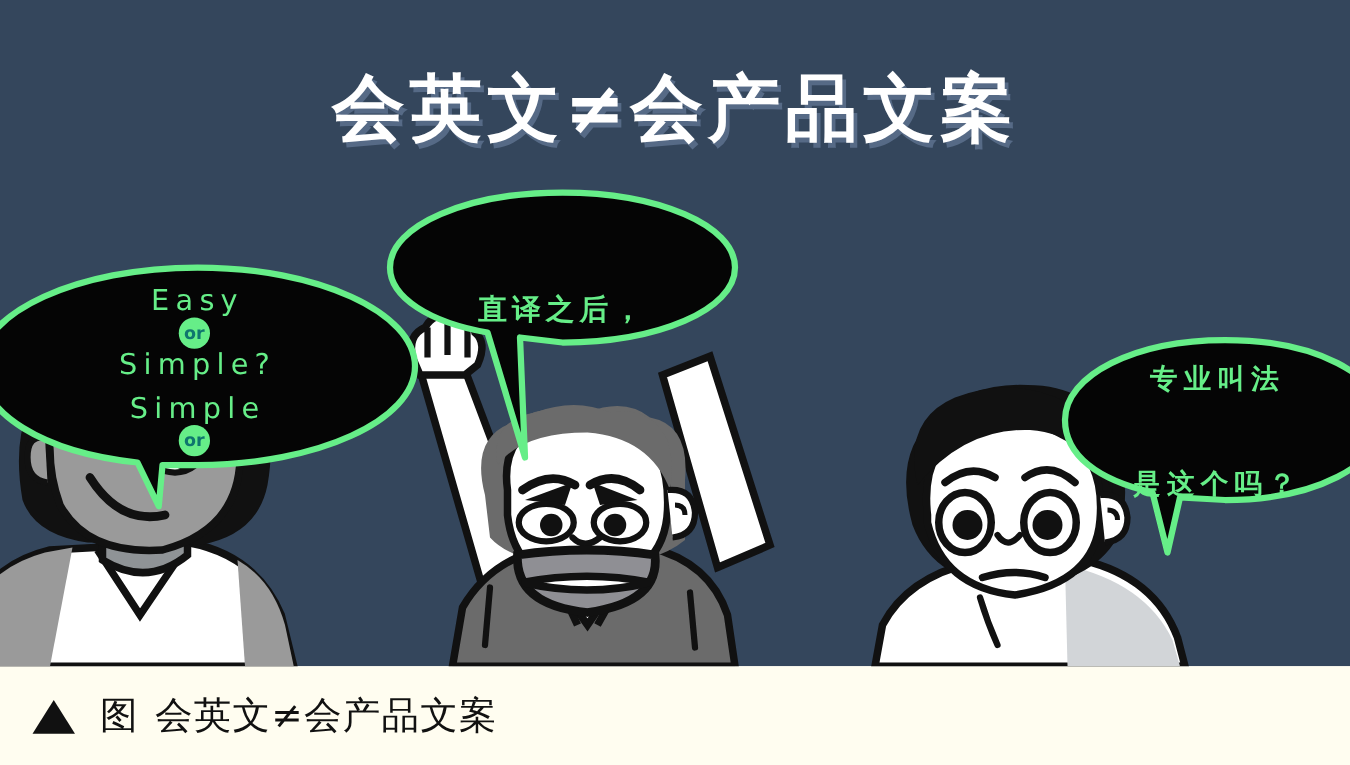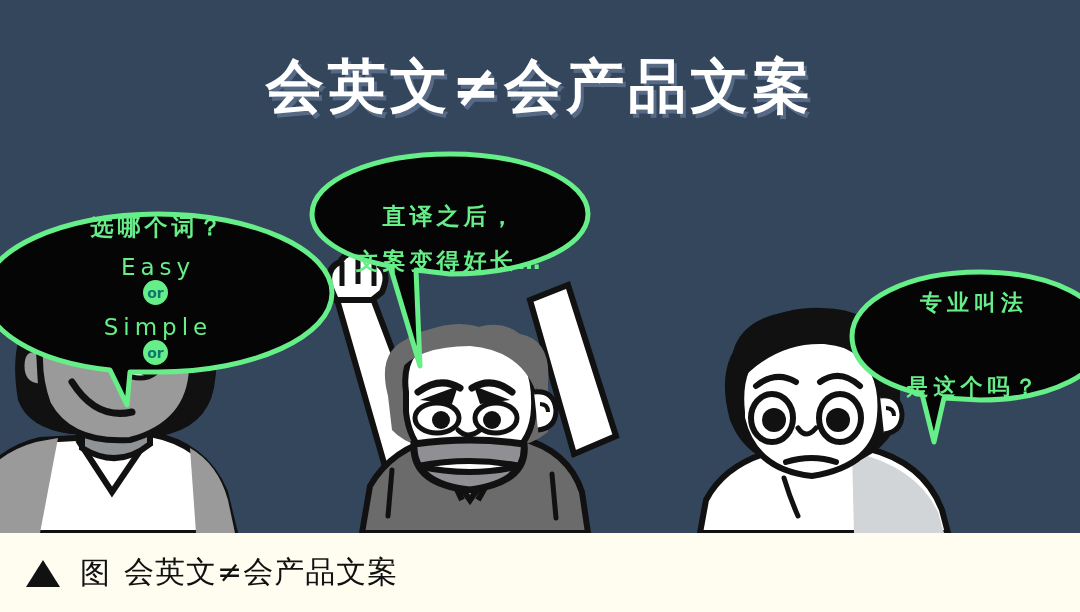--- a/index.html
+++ b/index.html
@@ -289,41 +289,40 @@
       </g>
     </svg>
 
     <div class="bubble" id="bubble-1">
       <svg width="352" height="200" viewBox="0 0 352 200">
         <path d="M 176 2 C 272 2 350 38 350 81 C 350 124 272 160 176 160
                  L 148 160 L 145 193 L 128 158
                  C 52 150 2 118 2 81 C 2 38 80 2 176 2 Z" fill="#050505" stroke="#66ee88" stroke-width="5" stroke-linejoin="round"></path>
       </svg>
       <div class="bubble-text">
-        <div class="line l1">选哪个词？</div>
         <div class="line l2">
           <span>Easy</span>
           <span class="or-badge">or</span>
+          <span>Simple?</span>
         </div>
         <div class="line l3">
           <span>Simple</span>
           <span class="or-badge">or</span>
         </div>
       </div>
     </div>
 
     <div class="bubble" id="bubble-2">
       <svg width="280" height="220" viewBox="0 0 280 220">
         <path d="M 140 2 C 216 2 278 28 278 62 C 278 96 216 122 140 122
                  L 106 118 L 110 214 L 80 114
                  C 34 106 2 86 2 62 C 2 28 64 2 140 2 Z" fill="#050505" stroke="#66ee88" stroke-width="5" stroke-linejoin="round"></path>
       </svg>
       <div class="bubble-text">
         <div class="line l1">直译之后，</div>
-        <div class="line l2">文案变得好长…</div>
       </div>
     </div>
 
 
     <div class="bubble" id="bubble-4">
       <svg width="260" height="180" viewBox="0 0 260 180">
         <path d="M 132 2 C 204 2 258 30 258 66 C 258 102 204 130 132 130
                  L 96 128 L 86 172 L 74 124
                  C 30 114 4 94 4 66 C 4 30 60 2 132 2 Z" fill="#050505" stroke="#66ee88" stroke-width="5" stroke-linejoin="round"></path>
       </svg>

